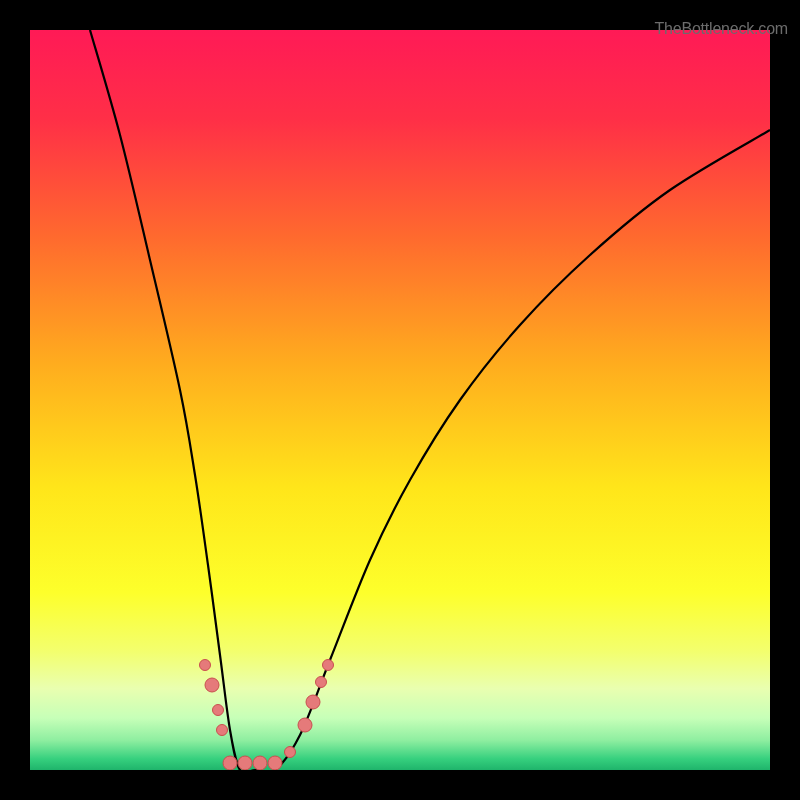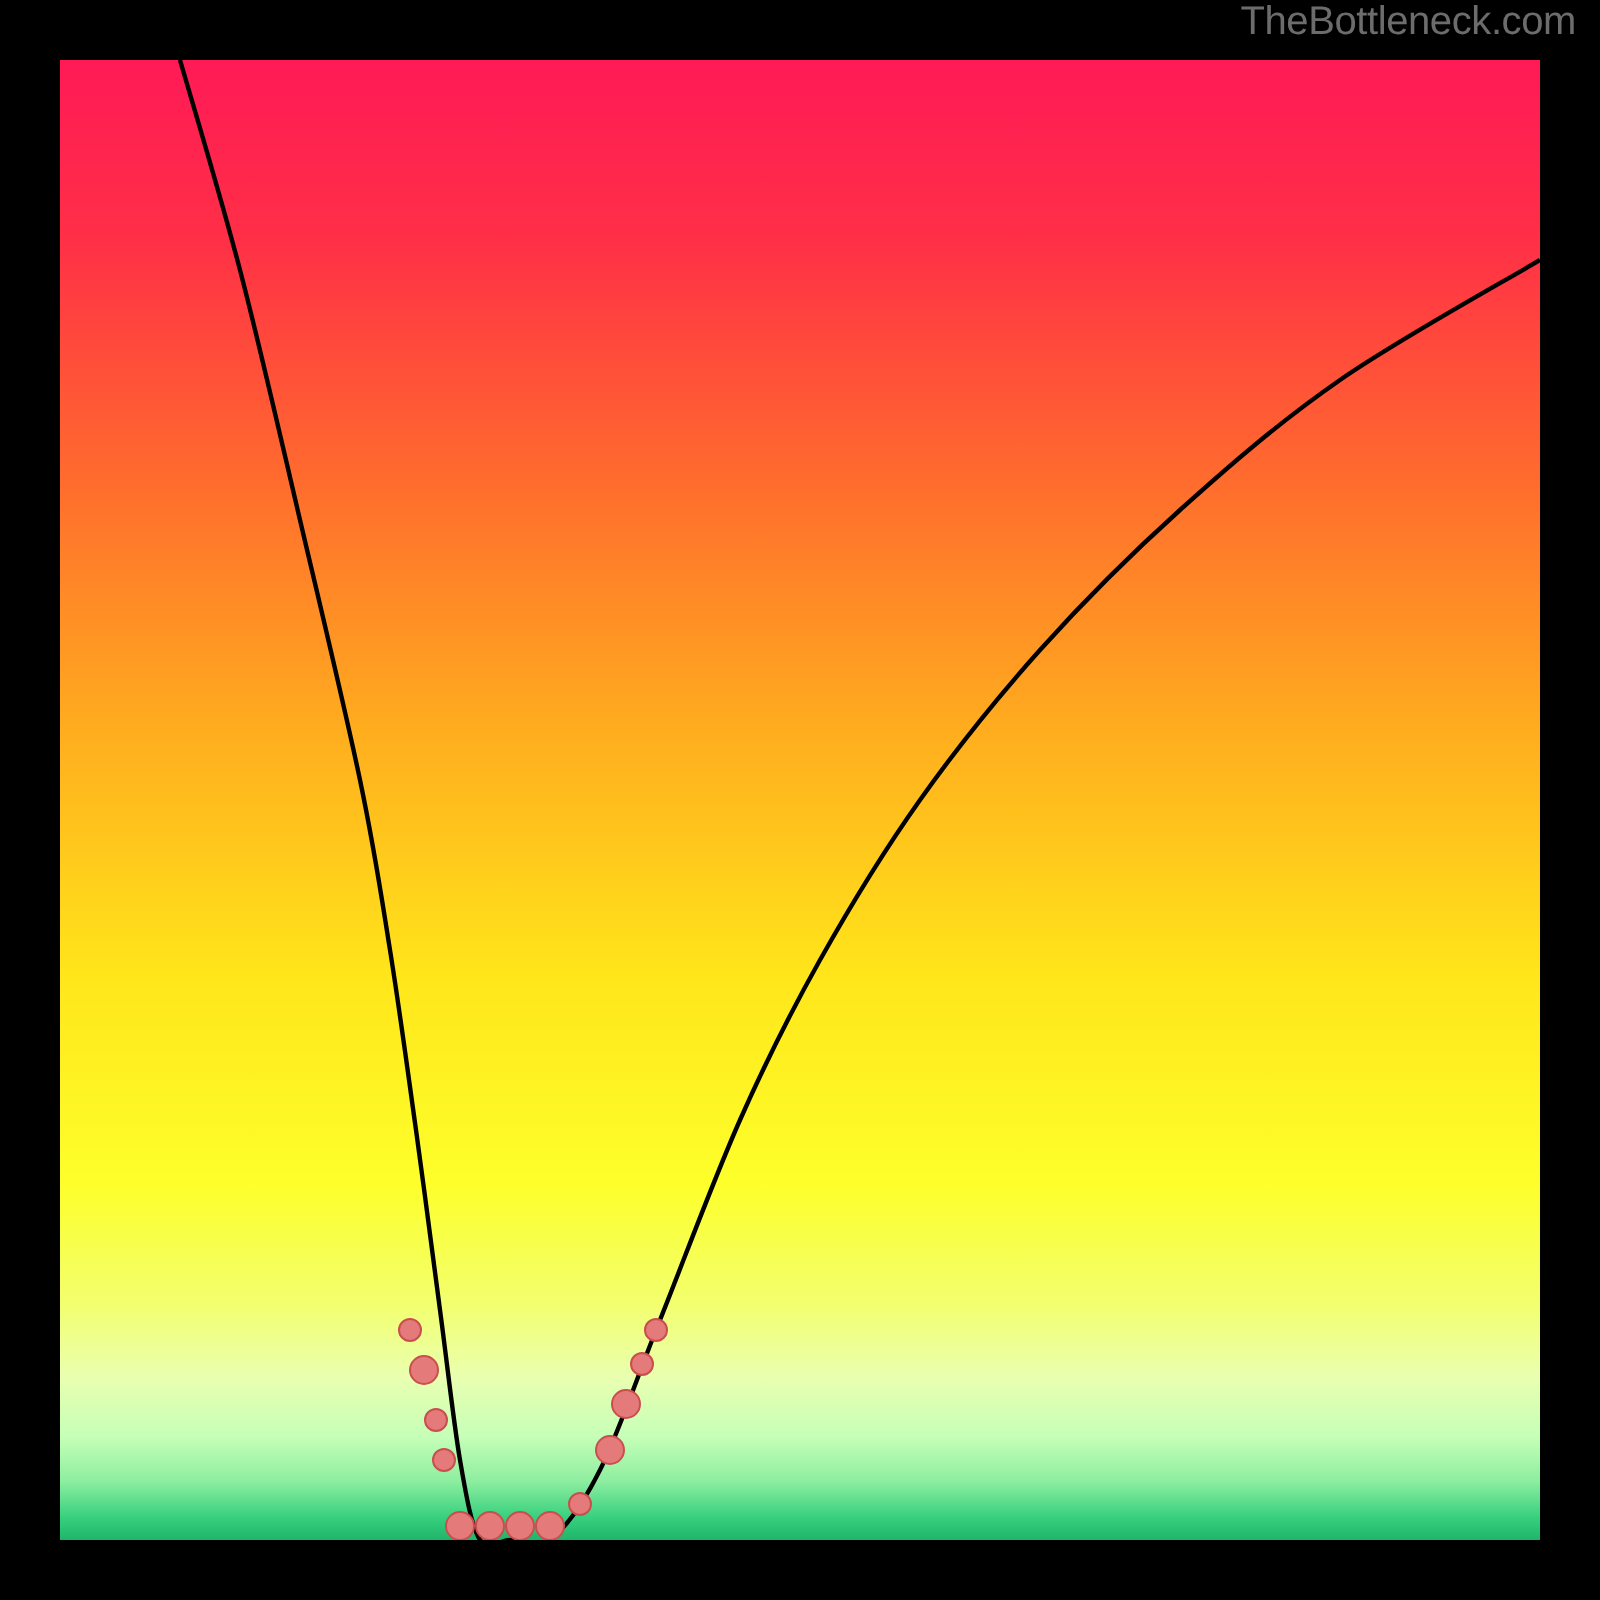--- a/index.html
+++ b/index.html
@@ -35,24 +35,24 @@
   }
   svg.curve {
     position: absolute;
     top: 0;
     left: 0;
     width: 100%;
     height: 100%;
   }
   .watermark {
     position: absolute;
-    top: 0;
+    top: 20px;
     right: 12px;
     font-family: Arial, Helvetica, sans-serif;
-    font-size: 20px;
+    font-size: 16px;
     color: #6c6c6c;
     letter-spacing: -0.2px;
   }
 </style>
 </head>
 <body>
 
 <div class="frame">
 
   <div class="plot-area">

